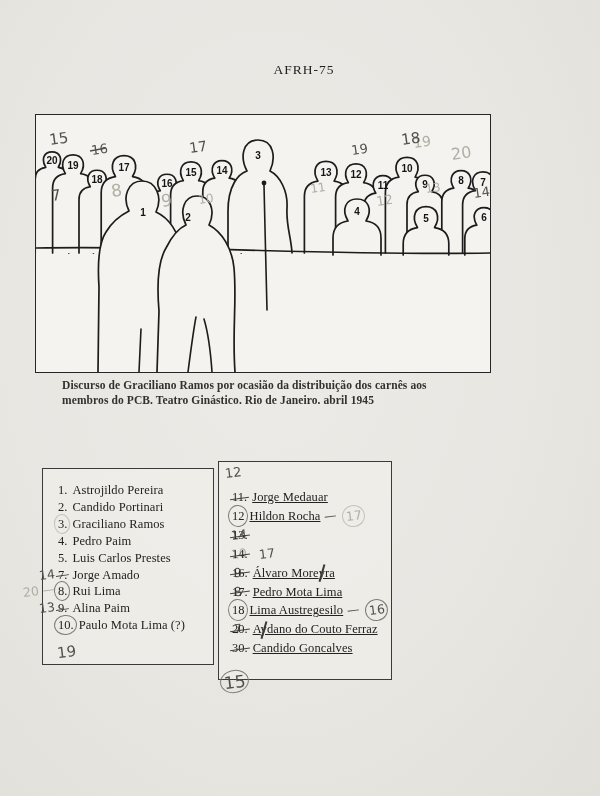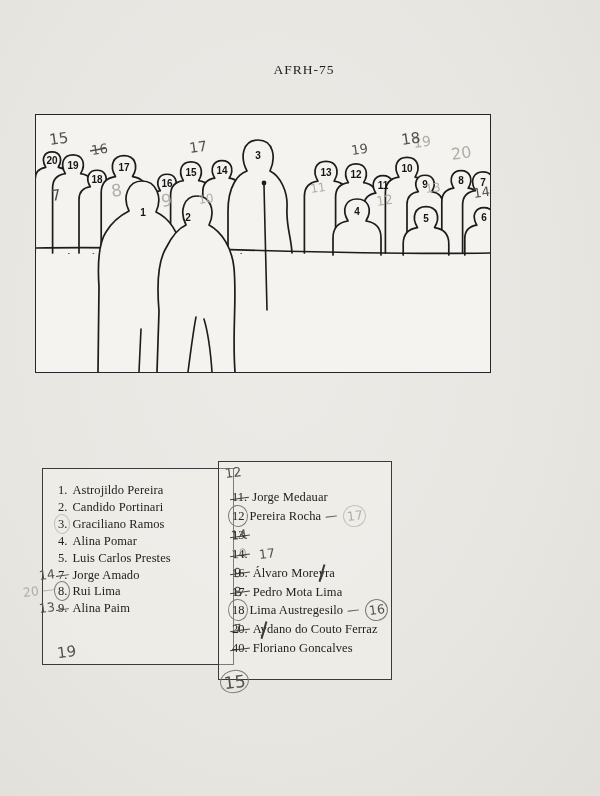--- a/index.html
+++ b/index.html
@@ -13,24 +13,24 @@
          border:1.6px solid #262626;background:#f4f3f0;}
   .frame svg{display:block;width:100%;height:100%;}
   .fig{fill:#f4f3f0;stroke:#1c1c1c;stroke-width:1.7;stroke-linejoin:round;stroke-linecap:round;}
   .line{fill:none;stroke:#1c1c1c;stroke-width:1.6;stroke-linecap:round;}
   .figlabel{font-family:"Liberation Sans",sans-serif;font-weight:bold;font-size:10px;fill:#141414;text-anchor:middle;}
   .hw-d{font-family:"DejaVu Sans",sans-serif;fill:#55504b;}
   .hw-l{font-family:"DejaVu Sans",sans-serif;fill:#b3aea4;}
   .caption{position:absolute;left:62px;top:378px;width:440px;font-size:11.5px;
            font-weight:bold;line-height:14.5px;color:#33312f;letter-spacing:.1px;}
   .box{position:absolute;border:1.2px solid #3a3a3a;background:rgba(246,245,242,.35);box-sizing:border-box;}
-  .box-left{left:42px;top:468px;width:192px;height:197px;padding:13px 4px 0 15px;}
+  .box-left{left:42px;top:468px;width:172px;height:197px;padding:13px 4px 0 15px;}
   .box-right{left:218px;top:461px;width:174px;height:219px;padding:26px 2px 0 13px;}
   .box-left .row{line-height:16.9px;}
-  .box-right .row{line-height:18.9px;}
+  .box-right .row{line-height:18.9px;text-decoration:underline;}
   .row{position:relative;font-size:12.5px;white-space:nowrap;color:#232220;}
   .num{position:relative;display:inline-block;margin-right:5px;}
   .name{letter-spacing:.1px;}
   .mk-struck::after{content:"";position:absolute;left:-2px;right:-2px;top:52%;
       border-top:1.7px solid #45413d;transform:rotate(-8deg);}
   .circ{position:relative;}
   .circ::after{content:"";position:absolute;left:-4px;right:-3px;top:-2px;bottom:-1px;
       border:1.4px solid #827d74;border-radius:50%;transform:rotate(-4deg);}
   .circ-light::after{border-color:#c6c2b9;}
   .pencil{font-family:"DejaVu Sans",sans-serif;display:inline-block;transform:rotate(-7deg);}
@@ -122,39 +122,44 @@
           <text class="hw-l" x="378" y="33" font-size="14" transform="rotate(-8 378 33)">19</text>
           <text class="hw-d" x="366" y="30" font-size="15" transform="rotate(-8 366 30)">18</text>
           <text class="hw-l" x="341" y="91" font-size="13" transform="rotate(-8 341 91)">12</text>
           <text class="hw-l" x="390" y="78" font-size="12" transform="rotate(-8 390 78)">13</text>
           <text class="hw-l" x="416" y="45" font-size="16" transform="rotate(-8 416 45)">20</text>
           <text class="hw-d" x="438" y="83" font-size="13" transform="rotate(-8 438 83)">14</text>
         </g>
     </svg>
   </div>
 
+  <div class="caption">
+    <div>Discurso de Graciliano Ramos por ocasião da distribuição dos carnês aos</div>
+    <div>membros do PCB. Teatro Ginástico. Rio de Janeiro. abril 1945</div>
+  </div>
 
   <div class="box box-left" id="box-left">
       <div class="row"><span class="num">1.</span><span class="name">Astrojildo Pereira</span></div>
       <div class="row"><span class="num">2.</span><span class="name">Candido Portinari</span></div>
       <div class="row"><span class="num circ circ-light">3.</span><span class="name">Graciliano Ramos</span></div>
-      <div class="row"><span class="num">4.</span><span class="name">Alina Pomar</span></div>
+      <div class="row"><span class="num">4.</span><span class="name">Pedro Paim</span></div>
       <div class="row"><span class="num">5.</span><span class="name">Luis Carlos Prestes</span></div>
       <div class="row"><span class="pre pencil pd">14</span><span class="num mk-struck">7.</span><span class="name">Jorge Amado</span></div>
       <div class="row"><span class="pre pencil pl">20 —</span><span class="num circ">8.</span><span class="name">Rui Lima</span></div>
       <div class="row"><span class="pre pencil pd">13</span><span class="num mk-struck">9.</span><span class="name">Alina Paim</span></div>
+      <div class="row"><span class="num circ">10.</span><span class="name">Paulo Mota Lima (?)</span></div>
       <span class="below pencil pd">19</span>
     </div>
   <div class="box box-right" id="box-right">
       <span class="pencil pd top-note">12</span>
       <div class="row"><span class="num mk-struck">11.</span><span class="name">Jorge Medauar</span></div>
-      <div class="row"><span class="num circ">12</span><span class="name">Pereira Rocha</span><span class="dash pencil pd">—</span><span class="post pencil pl circ circ-light">17</span></div>
+      <div class="row"><span class="num circ">12</span><span class="name">Hildon Rocha</span><span class="dash pencil pd">—</span><span class="post pencil pl circ circ-light">17</span></div>
       <div class="row"><span class="pre pencil pd tight">14</span><span class="num mk-struck">13.</span><span class="name"></span></div>
       <div class="row"><span class="pre pencil pl tight">10</span><span class="num mk-struck">14.</span><span class="name"></span><span class="post pencil pd">17</span></div>
       <div class="row"><span class="pre pencil pd">9</span><span class="num mk-struck">16.</span><span class="name">Álvaro More<span class="slashed">y</span>ra</span></div>
       <div class="row"><span class="pre pencil pd">8</span><span class="num mk-struck">17.</span><span class="name">Pedro Mota Lima</span></div>
       <div class="row"><span class="num circ">18</span><span class="name">Lima Austregesilo</span><span class="dash pencil pd">—</span><span class="post pencil pd circ">16</span></div>
       <div class="row"><span class="pre pencil pd">7</span><span class="num mk-struck">20.</span><span class="name">A<span class="slashed">y</span>dano do Couto Ferraz</span></div>
-      <div class="row"><span class="num mk-struck">40.</span><span class="name">Floriano Goncalves</span></div>
+      <div class="row"><span class="num mk-struck">30.</span><span class="name">Candido Goncalves</span></div>
       <span class="below pencil pd circ">15</span>
     </div>
 
 </div>
 
 </body></html>

